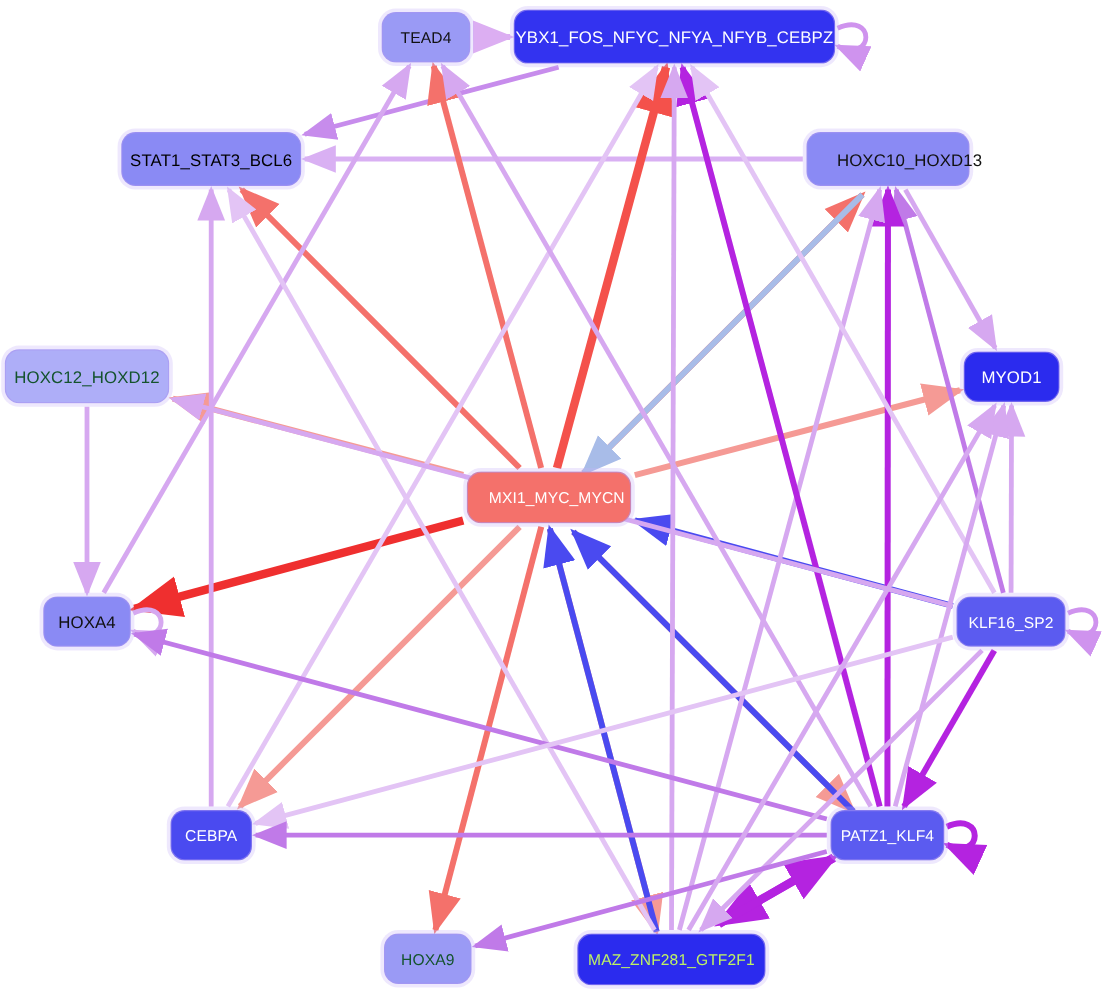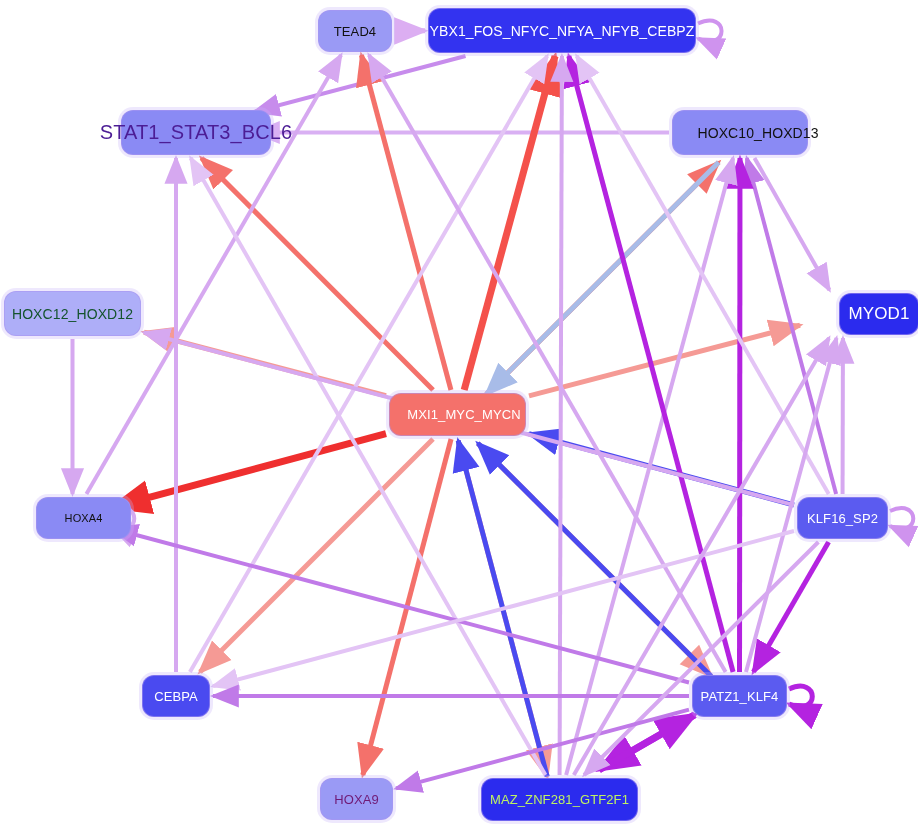--- a/index.html
+++ b/index.html
@@ -115,47 +115,47 @@
       <path fill="none" stroke="#c07ae8" stroke-width="4" stroke-linecap="butt" marker-end="url(#ah10)" d="M689,709.5809399477807 L396,788.3772845953002"></path>
       <path fill="none" stroke="#d6a8f0" stroke-width="4" stroke-linecap="butt" marker-end="url(#ah12)" d="M573.8063851699279,775 L828.9855818743563,338"></path>
     </svg>
   <div id="node-layer">
       <div class="node" style="left: 318px; top: 10px; width: 74px; height: 42px; background: rgb(154, 154, 245); color: rgb(17, 17, 17); font-size: 13px;">
         <span class="node-label">TEAD4</span>
       </div>
       <div class="node" style="left: 428px; top: 8px; width: 268px; height: 45px; background: rgb(51, 51, 240); color: rgb(255, 255, 255); font-size: 14px;">
         <span class="node-label">YBX1_FOS_NFYC_NFYA_NFYB_CEBPZ</span>
       </div>
-      <div class="node" style="left: 101px; top: 110px; width: 150px; height: 45px; background: rgb(138, 138, 244); color: #4c1d95; font-size: 20px; margin-left: 20px;">
+      <div class="node" style="left: 101px; top: 110px; width: 150px; height: 45px; background: rgb(138, 138, 244); color: #000000; font-size: 14px;">
         <span class="node-label">STAT1_STAT3_BCL6</span>
       </div>
       <div class="node" style="left: 672px; top: 110px; width: 136px; height: 45px; background: rgb(138, 138, 244); color: rgb(17, 17, 17); font-size: 14px; padding-left: 36px;">
         <span class="node-label">HOXC10_HOXD13</span>
       </div>
       <div class="node" style="left: 4px; top: 291px; width: 137px; height: 45px; background: rgb(174, 174, 248); color: #14532d; font-size: 14px;">
         <span class="node-label">HOXC12_HOXD12</span>
       </div>
-      <div class="node" style="left: 803px; top: 293px; width: 80px; height: 42px; background: rgb(43, 43, 238); color: rgb(255, 255, 255); font-size: 17px; margin-left: 36px;">
+      <div class="node" style="left: 803px; top: 293px; width: 80px; height: 42px; background: rgb(43, 43, 238); color: rgb(255, 255, 255); font-size: 14px;">
         <span class="node-label">MYOD1</span>
       </div>
       <div class="node" style="left: 389px; top: 393px; width: 137px; height: 43px; background: rgb(244, 113, 107); color: rgb(255, 255, 255); font-size: 13px; padding-left: 13px;">
         <span class="node-label">MXI1_MYC_MYCN</span>
       </div>
-      <div class="node" style="left: 36px; top: 497px; width: 95px; height: 42px; background: rgb(138, 138, 244); color: rgb(17, 17, 17); font-size: 11px;">
+      <div class="node" style="left: 36px; top: 497px; width: 73px; height: 42px; background: rgb(138, 138, 244); color: rgb(17, 17, 17); font-size: 14px;">
         <span class="node-label">HOXA4</span>
       </div>
       <div class="node" style="left: 797px; top: 497px; width: 91px; height: 42px; background: rgb(91, 91, 240); color: rgb(255, 255, 255); font-size: 13px;">
         <span class="node-label">KLF16_SP2</span>
       </div>
       <div class="node" style="left: 142px; top: 675px; width: 68px; height: 42px; background: rgb(74, 74, 240); color: rgb(255, 255, 255); font-size: 13px; text-align: center;">
         <span class="node-label">CEBPA</span>
       </div>
       <div class="node" style="left: 692px; top: 675px; width: 95px; height: 42px; background: rgb(91, 91, 240); color: rgb(255, 255, 255); font-size: 13px;">
         <span class="node-label">PATZ1_KLF4</span>
       </div>
-      <div class="node" style="left: 320px; top: 778px; width: 73px; height: 42px; background: rgb(154, 154, 245); color: #701a75; font-size: 13px;">
+      <div class="node" style="left: 320px; top: 778px; width: 73px; height: 42px; background: rgb(154, 154, 245); color: #14532d; font-size: 13px;">
         <span class="node-label">HOXA9</span>
       </div>
       <div class="node" style="left: 481px; top: 778px; width: 157px; height: 43px; background: rgb(43, 43, 238); color: #bef264; font-size: 13px;">
         <span class="node-label">MAZ_ZNF281_GTF2F1</span>
       </div>
     </div>
 </div>
 
 </body></html>

